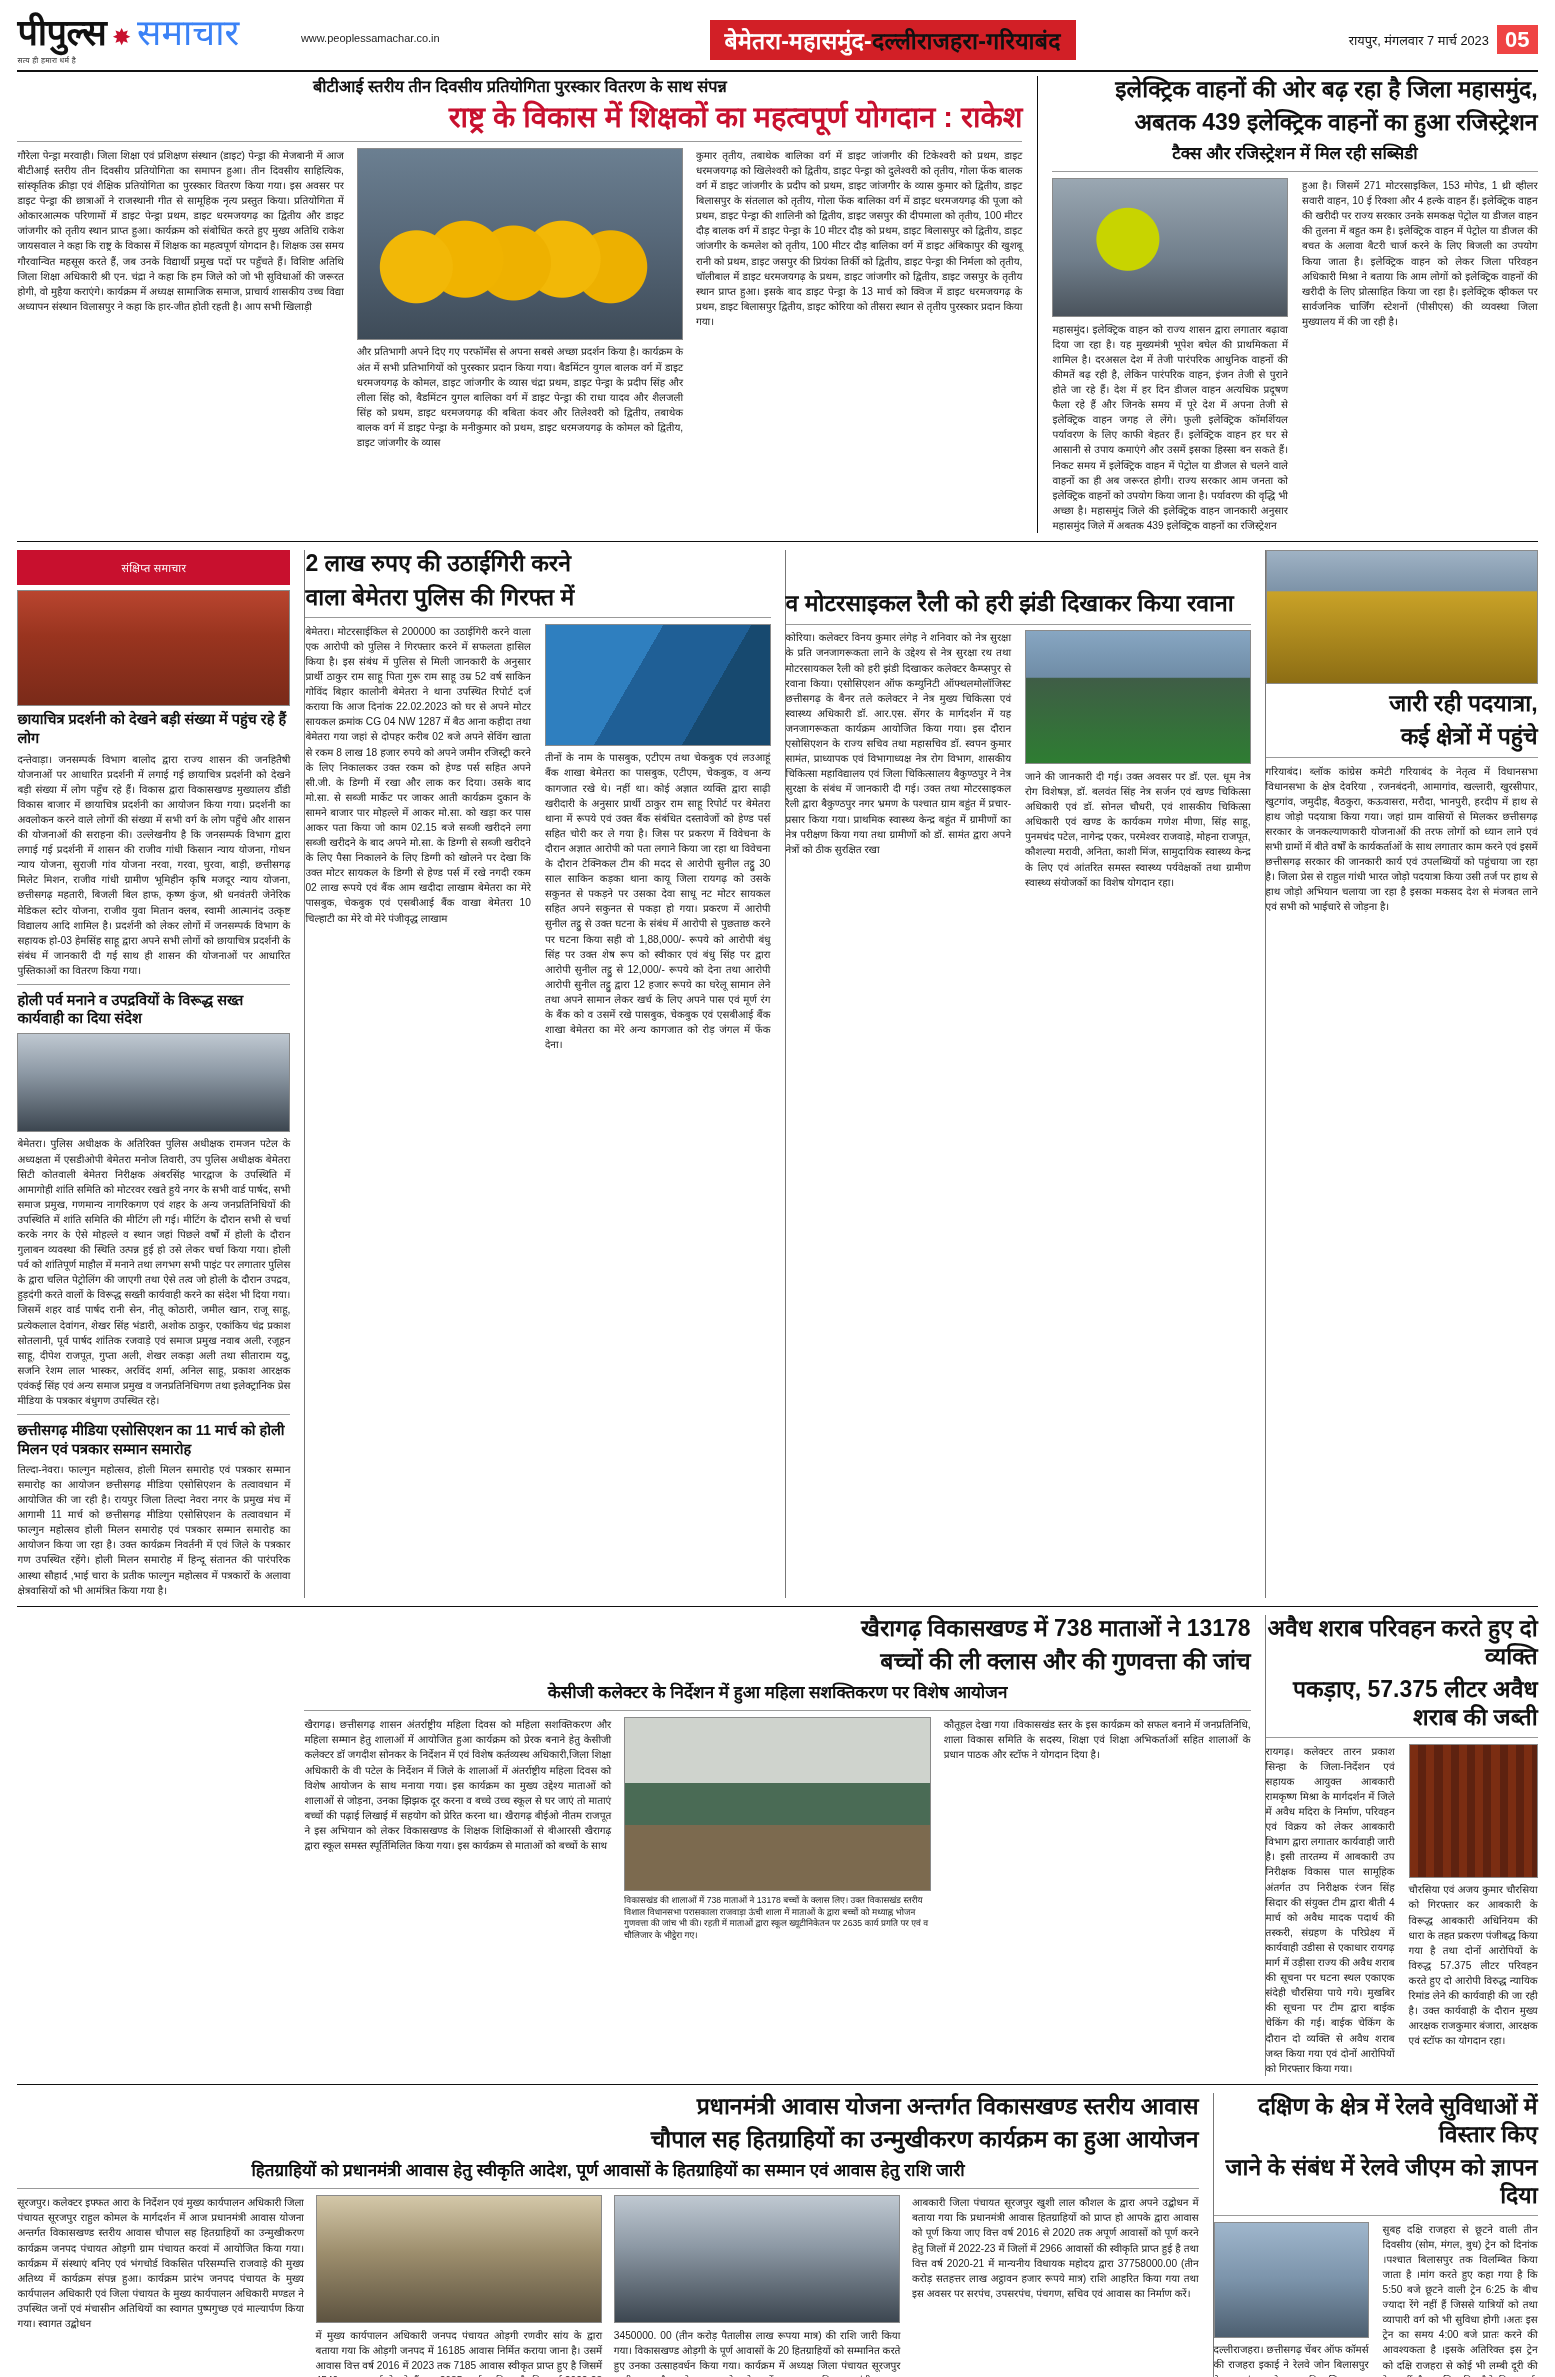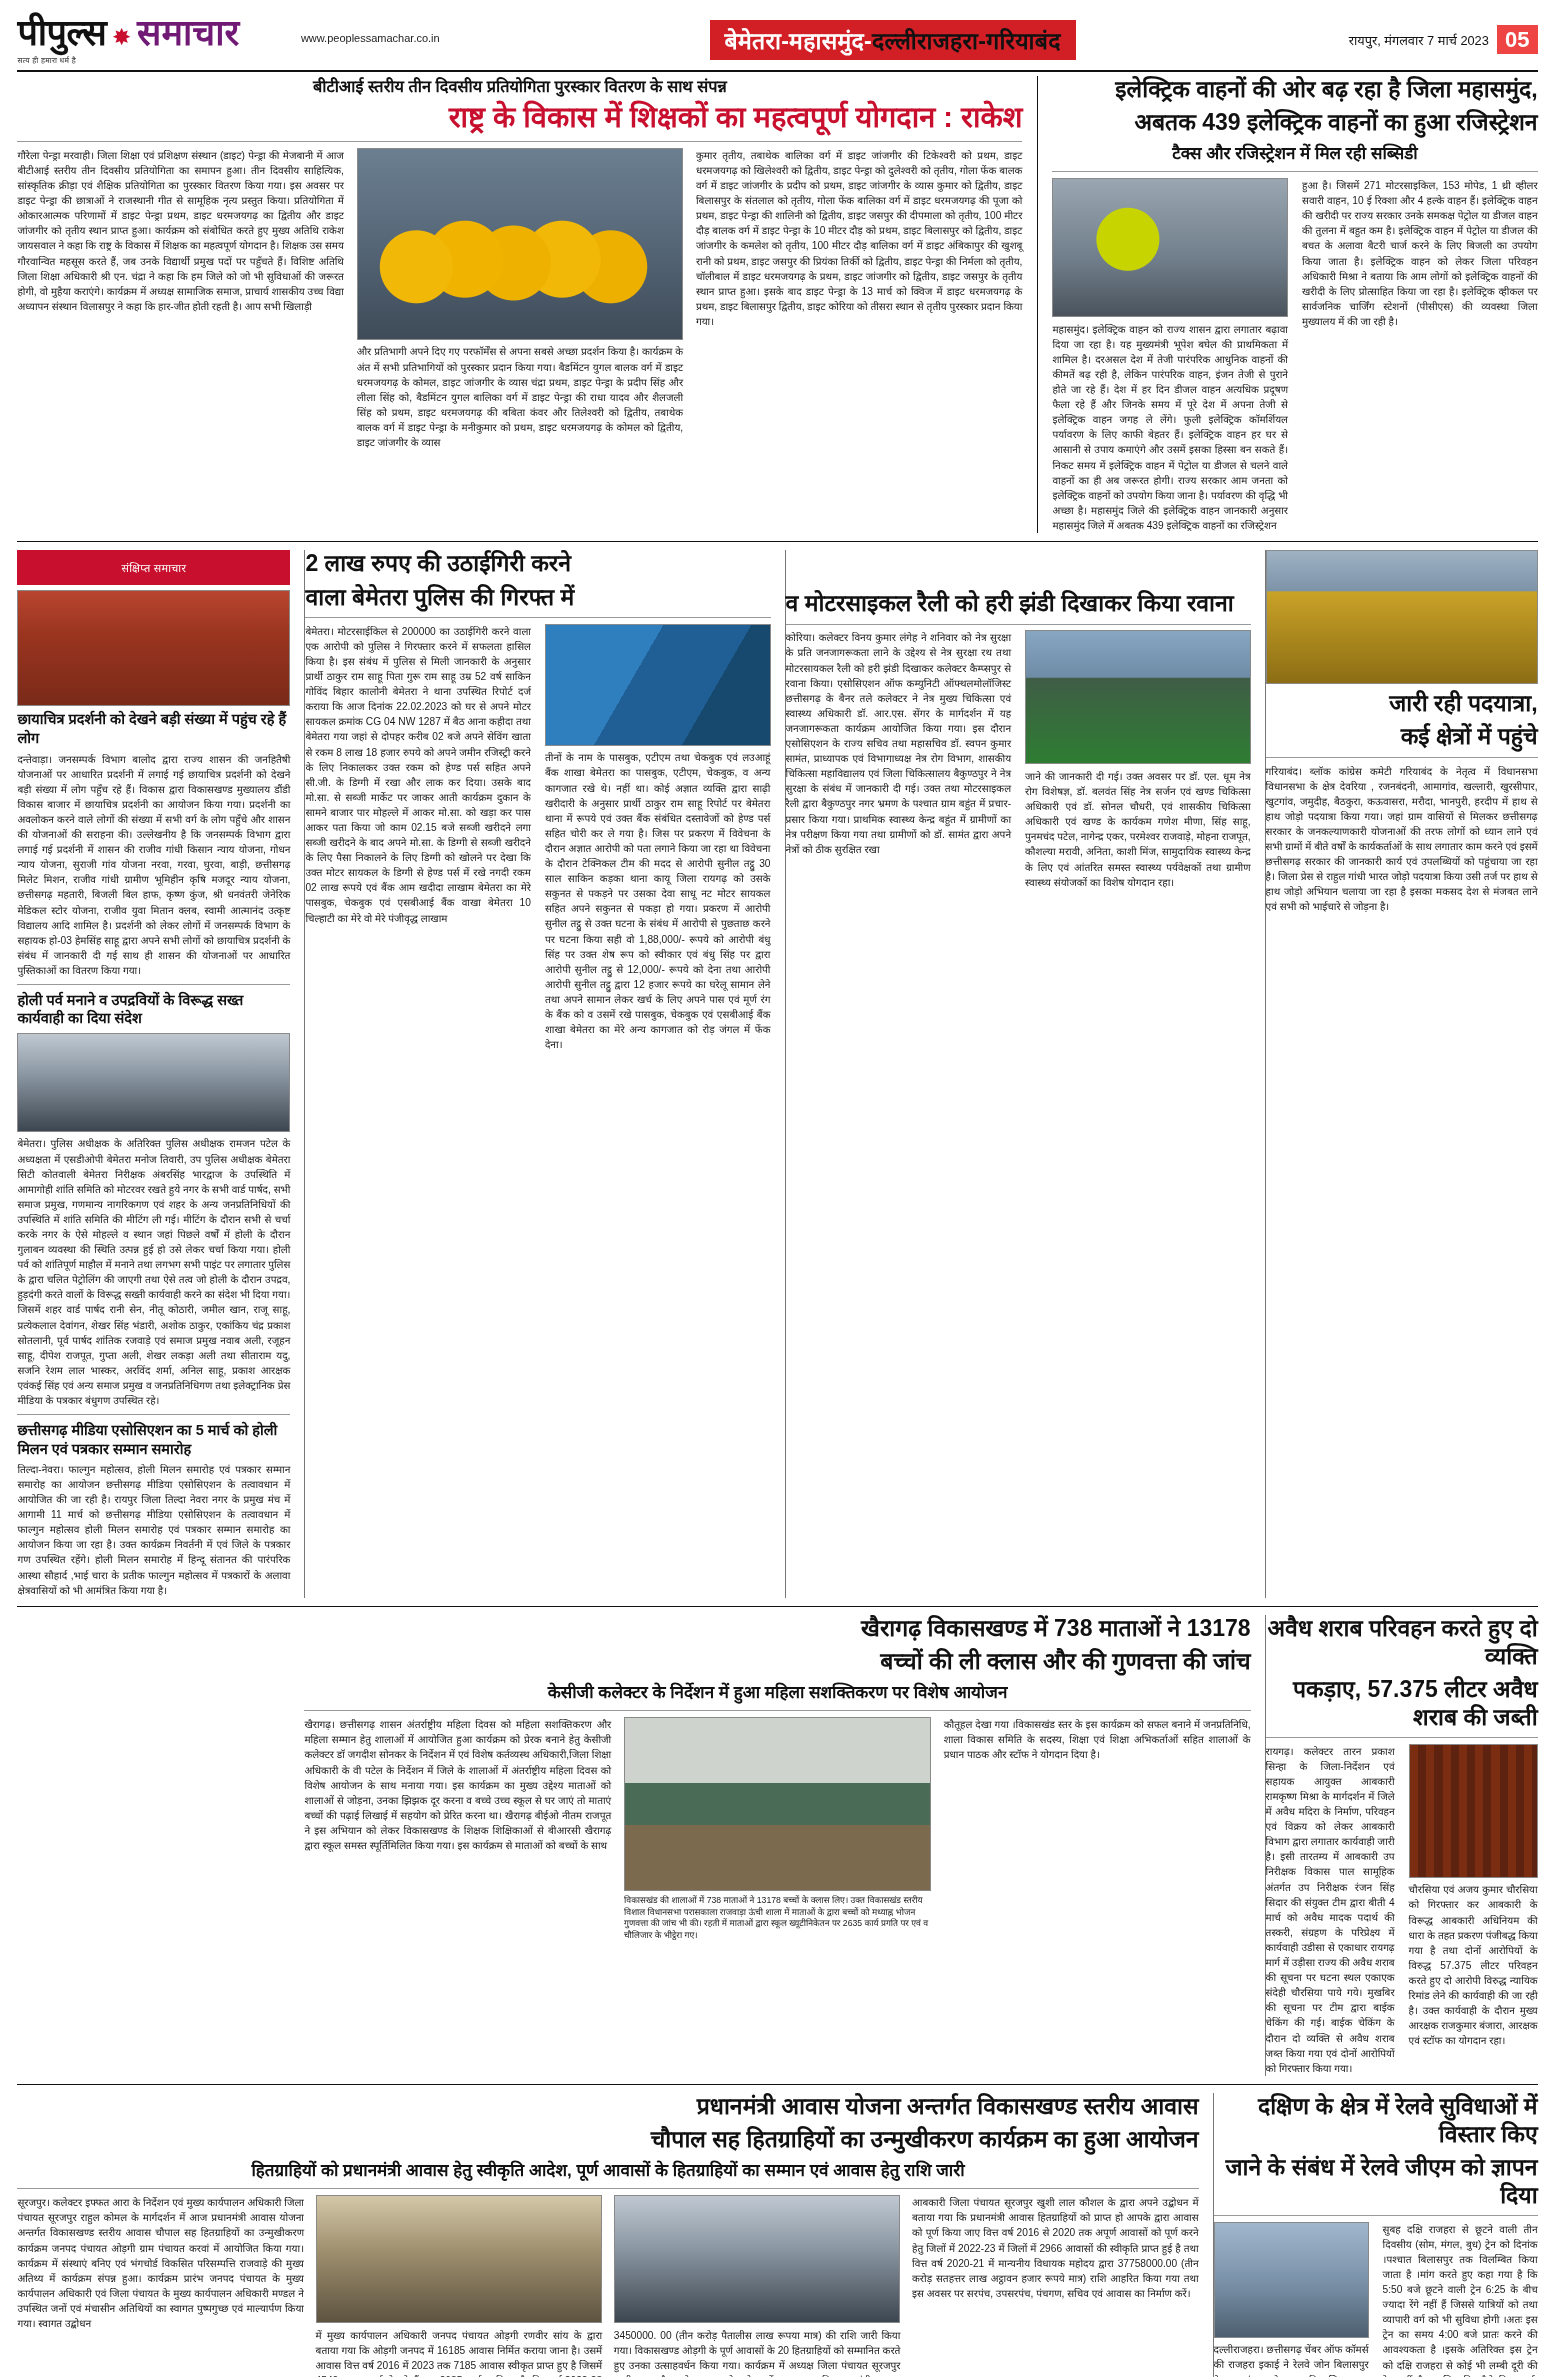--- a/index.html
+++ b/index.html
@@ -25,21 +25,21 @@
     padding-bottom: 5.8px;
     margin-bottom: 3.5px;
   }
   .logo-block { display:flex; flex-direction:column; min-width: 273px; }
   .logo-top { display:flex; align-items:flex-end; gap: 5.8px; }
   .logo-hindi {
     font-size: 36px; font-weight: 700; letter-spacing: -0.6px; line-height: 1;
     color:#111;
   }
   .logo-star { color:#c8102e; font-size: 23px; line-height:1; padding-bottom:2.3px;}
-  .logo-samachar { font-size: 36px; font-weight:700; color:#701a75; line-height:1; }
+  .logo-samachar { font-size: 36px; font-weight:400; color:#3b82f6; line-height:1; }
   .logo-tag { font-size: 7.5px; color:#333; margin-top:3.5px; letter-spacing:0.3px;}
   .site-url { font-size: 11px; color:#222; margin-left: 10.5px; padding-bottom: 3.5px;}
   .edition-bar {
     flex:1;
     text-align:center;
   }
   .edition-names {
     display:inline-block;
     background: #d21f26;
     color:#fff;
@@ -222,21 +222,21 @@
     <div>
       <div class="sec-title-red">संक्षिप्त समाचार</div>
       <div class="ph ph-stage photo" style="height:116px;margin:4.6px 0;"></div>
       <div class="kicker" style="font-size:14.5px;text-align:left;">छायाचित्र प्रदर्शनी को देखने बड़ी संख्या में पहुंच रहे हैं लोग</div>
       <div class="body-text">दन्तेवाड़ा। जनसम्पर्क विभाग बालोद द्वारा राज्य शासन की जनहितैषी योजनाओं पर आधारित प्रदर्शनी में लगाई गई छायाचित्र प्रदर्शनी को देखने बड़ी संख्या में लोग पहुँच रहे हैं। विकास द्वारा विकासखण्ड मुख्यालय डौंडी विकास बाजार में छायाचित्र प्रदर्शनी का आयोजन किया गया। प्रदर्शनी का अवलोकन करने वाले लोगों की संख्या में सभी वर्ग के लोग पहुँचे और शासन की योजनाओं की सराहना की। उल्लेखनीय है कि जनसम्पर्क विभाग द्वारा लगाई गई प्रदर्शनी में शासन की राजीव गांधी किसान न्याय योजना, गोधन न्याय योजना, सुराजी गांव योजना नरवा, गरवा, घुरवा, बाड़ी, छत्तीसगढ़ मिलेट मिशन, राजीव गांधी ग्रामीण भूमिहीन कृषि मजदूर न्याय योजना, छत्तीसगढ़ महतारी, बिजली बिल हाफ, कृष्ण कुंज, श्री धनवंतरी जेनेरिक मेडिकल स्टोर योजना, राजीव युवा मितान क्लब, स्वामी आत्मानंद उत्कृष्ट विद्यालय आदि शामिल है। प्रदर्शनी को लेकर लोगों में जनसम्पर्क विभाग के सहायक हो-03 हेमसिंह साहू द्वारा अपने सभी लोगों को छायाचित्र प्रदर्शनी के संबंध में जानकारी दी गई साथ ही शासन की योजनाओं पर आधारित पुस्तिकाओं का वितरण किया गया।</div>
       <hr class="rule-thin">
       <div class="kicker" style="font-size:14.5px;text-align:left;">होली पर्व मनाने व उपद्रवियों के विरूद्ध सख्त कार्यवाही का दिया संदेश</div>
       <div class="ph ph-meet photo" style="height:99px;margin:4.6px 0;"></div>
       <div class="body-text">बेमेतरा। पुलिस अधीक्षक के अतिरिक्त पुलिस अधीक्षक रामजन पटेल के अध्यक्षता में एसडीओपी बेमेतरा मनोज तिवारी, उप पुलिस अधीक्षक बेमेतरा सिटी कोतवाली बेमेतरा निरीक्षक अंबरसिंह भारद्वाज के उपस्थिति में आमागोही शांति समिति को मोटरवर रखते हुये नगर के सभी वार्ड पार्षद, सभी समाज प्रमुख, गणमान्य नागरिकगण एवं शहर के अन्य जनप्रतिनिधियों की उपस्थिति में शांति समिति की मीटिंग ली गई। मीटिंग के दौरान सभी से चर्चा करके नगर के ऐसे मोहल्ले व स्थान जहां पिछले वर्षों में होली के दौरान गुलाबन व्यवस्था की स्थिति उत्पन्न हुई हो उसे लेकर चर्चा किया गया। होली पर्व को शांतिपूर्ण माहौल में मनाने तथा लगभग सभी पाइंट पर लगातार पुलिस के द्वारा चलित पेट्रोलिंग की जाएगी तथा ऐसे तत्व जो होली के दौरान उपद्रव, हुड़दंगी करते वालों के विरूद्ध सख्ती कार्यवाही करने का संदेश भी दिया गया। जिसमें शहर वार्ड पार्षद रानी सेन, नीतू कोठारी, जमील खान, राजू साहू, प्रत्येकलाल देवांगन, शेखर सिंह भंडारी, अशोक ठाकुर, एकांकिय चंद्र प्रकाश सोतलानी, पूर्व पार्षद शांतिक रजवाड़े एवं समाज प्रमुख नवाब अली, रजूहन साहू, दीपेश राजपूत, गुप्ता अली, शेखर लकड़ा अली तथा सीताराम यदु, सजनि रेशम लाल भास्कर, अरविंद शर्मा, अनिल साहू, प्रकाश आरक्षक एवंकई सिंह एवं अन्य समाज प्रमुख व जनप्रतिनिधिगण तथा इलेक्ट्रानिक प्रेस मीडिया के पत्रकार बंधुगण उपस्थित रहे।</div>
       <hr class="rule-thin">
-      <div class="kicker" style="font-size:14.5px;text-align:left;">छत्तीसगढ़ मीडिया एसोसिएशन का 5 मार्च को होली मिलन एवं पत्रकार सम्मान समारोह</div>
+      <div class="kicker" style="font-size:14.5px;text-align:left;">छत्तीसगढ़ मीडिया एसोसिएशन का 11 मार्च को होली मिलन एवं पत्रकार सम्मान समारोह</div>
       <div class="body-text">तिल्दा-नेवरा। फाल्गुन महोत्सव, होली मिलन समारोह एवं पत्रकार सम्मान समारोह का आयोजन छत्तीसगढ़ मीडिया एसोसिएशन के तत्वावधान में आयोजित की जा रही है। रायपुर जिला तिल्दा नेवरा नगर के प्रमुख मंच में आगामी 11 मार्च को छत्तीसगढ़ मीडिया एसोसिएशन के तत्वावधान में फाल्गुन महोत्सव होली मिलन समारोह एवं पत्रकार सम्मान समारोह का आयोजन किया जा रहा है। उक्त कार्यक्रम निवर्तनी में एवं जिले के पत्रकार गण उपस्थित रहेंगे। होली मिलन समारोह में हिन्दू संतानत की पारंपरिक आस्था सौहार्द ,भाई चारा के प्रतीक फाल्गुन महोत्सव में पत्रकारों के अलावा क्षेत्रवासियों को भी आमंत्रित किया गया है।</div>
     </div>
 
     <div class="col-divider">
       <div class="headline sm" style="text-align:left;">2 लाख रुपए की उठाईगिरी करने</div>
       <div class="headline sm" style="text-align:left;">वाला बेमेतरा पुलिस की गिरफ्त में</div>
       <hr class="rule-thin">
       <div class="cols2">
         <div class="body-text">बेमेतरा। मोटरसाईकिल से 200000 का उठाईगिरी करने वाला एक आरोपी को पुलिस ने गिरफ्तार करने में सफलता हासिल किया है। इस संबंध में पुलिस से मिली जानकारी के अनुसार प्रार्थी ठाकुर राम साहू पिता गुरू राम साहू उम्र 52 वर्ष साकिन गोविंद बिहार कालोनी बेमेतरा ने थाना उपस्थित रिपोर्ट दर्ज कराया कि आज दिनांक 22.02.2023 को घर से अपने मोटर सायकल क्रमांक CG 04 NW 1287 में बैठ आना कहीदा तथा बेमेतरा गया जहां से दोपहर करीब 02 बजे अपने सेविंग खाता से रकम 8 लाख 18 हजार रुपये को अपने जमीन रजिस्ट्री करने के लिए निकालकर उक्त रकम को हेण्ड पर्स सहित अपने सी.जी. के डिग्गी में रखा और लाक कर दिया। उसके बाद मो.सा. से सब्जी मार्केट पर जाकर आती कार्यक्रम दुकान के सामने बाजार पार मोहल्ले में आकर मो.सा. को खड़ा कर पास आकर पता किया जो काम 02.15 बजे सब्जी खरीदने लगा सब्जी खरीदने के बाद अपने मो.सा. के डिग्गी से सब्जी खरीदने के लिए पैसा निकालने के लिए डिग्गी को खोलने पर देखा कि उक्त मोटर सायकल के डिग्गी से हेण्ड पर्स में रखे नगदी रकम 02 लाख रूपये एवं बैंक आम खदीदा लाखाम बेमेतरा का मेरे पासबुक, चेकबुक एवं एसबीआई बैंक वाखा बेमेतरा 10 चिल्हाटी का मेरे वो मेरे पंजीवृद्ध लाखाम</div>
         <div>

